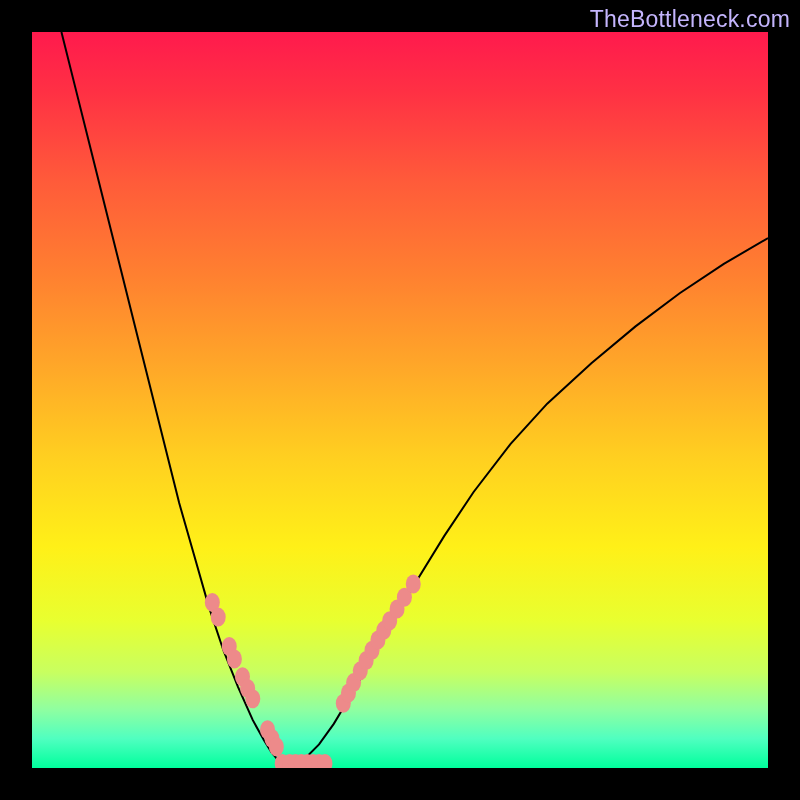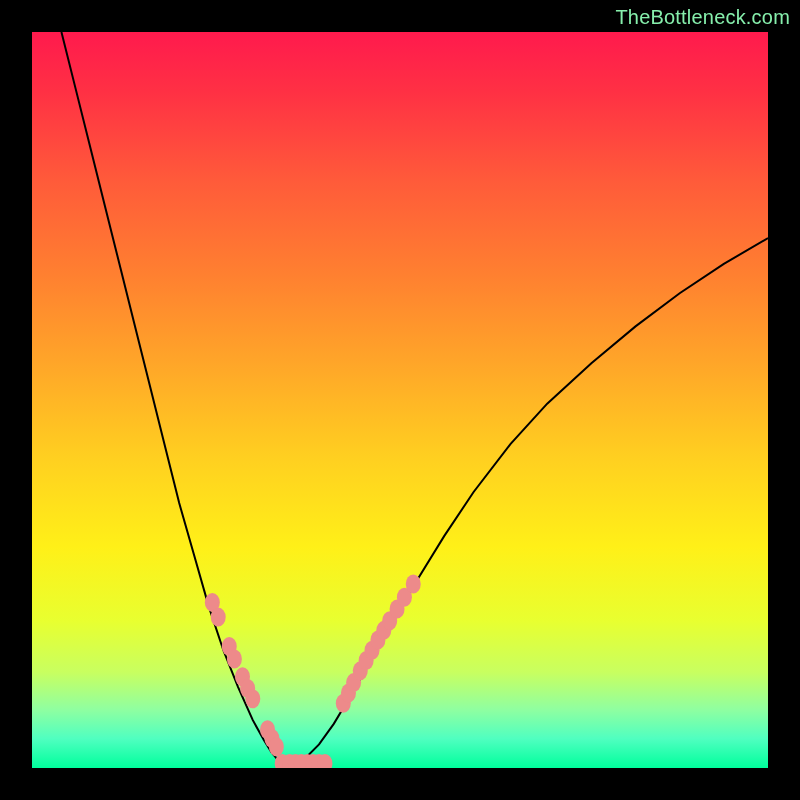--- a/index.html
+++ b/index.html
@@ -28,22 +28,22 @@
       #e8ff30 80%,
       #c8ff60 87%,
       #90ffa0 92%,
       #50ffc0 96%,
       #00ff9c 100%);
   }
   .watermark {
     position: absolute;
     top: 6px;
     right: 10px;
-    color: #86efac;
-    font-size: 20px;
+    color: #c4b5fd;
+    font-size: 23px;
     font-weight: 500;
     letter-spacing: 0.2px;
     z-index: 5;
   }
   svg.plot {
     position: absolute;
     left: 0;
     top: 0;
     width: 736px;
     height: 736px;

